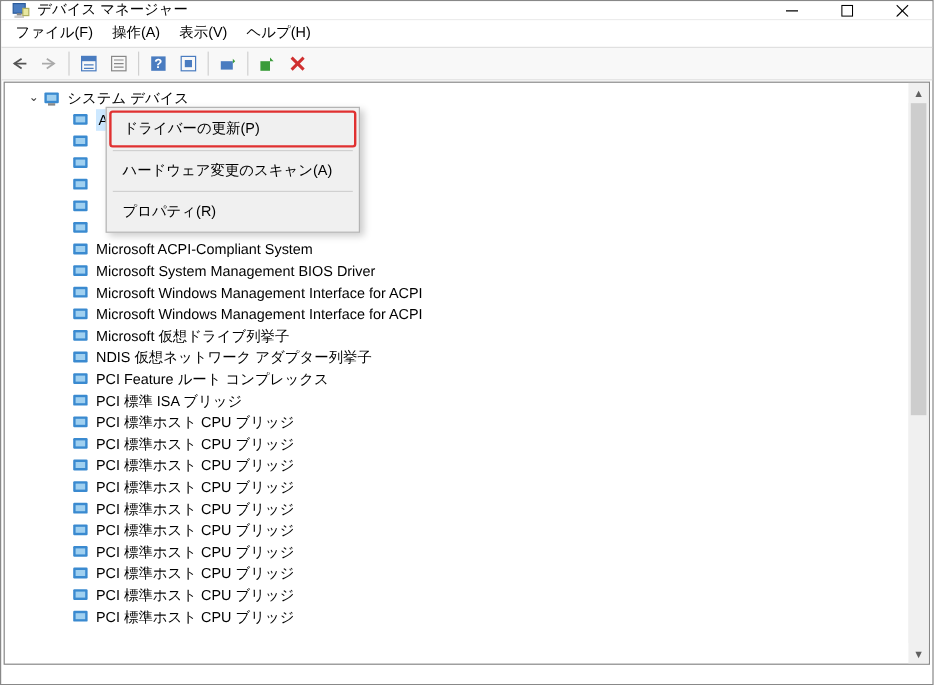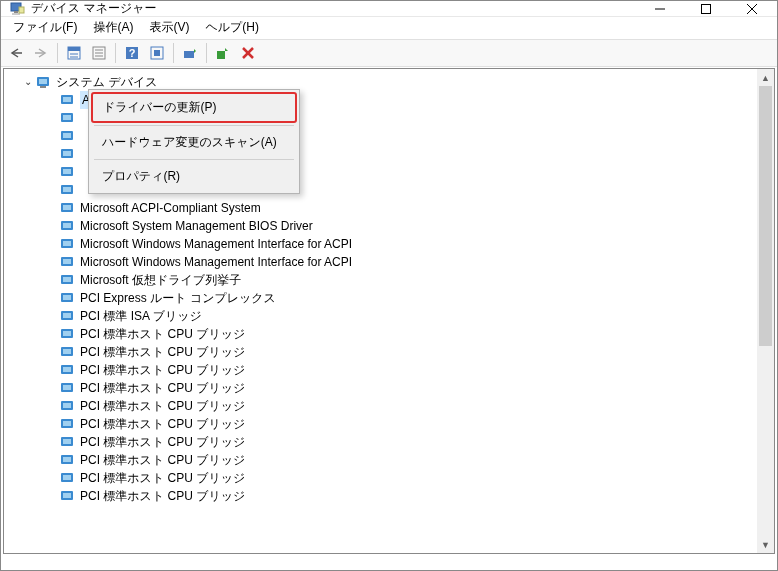--- a/index.html
+++ b/index.html
@@ -336,21 +336,28 @@
                 <rect x="1" y="2" width="12" height="9" fill="#3a8ad0" rx="1"></rect>
                 <rect x="3" y="4" width="8" height="5" fill="#a0d0f0"></rect>
               </svg></span>
             <span class="label-text">Microsoft 仮想ドライブ列挙子</span>
           </div>
           <div class="tree-item">
             <span class="chip-icon"><svg width="16" height="14">
                 <rect x="1" y="2" width="12" height="9" fill="#3a8ad0" rx="1"></rect>
                 <rect x="3" y="4" width="8" height="5" fill="#a0d0f0"></rect>
               </svg></span>
-            <span class="label-text">PCI Express ルート コンプレックス</span>
+            <span class="label-text">NDIS 仮想ネットワーク アダプター列挙子</span>
+          </div>
+          <div class="tree-item">
+            <span class="chip-icon"><svg width="16" height="14">
+                <rect x="1" y="2" width="12" height="9" fill="#3a8ad0" rx="1"></rect>
+                <rect x="3" y="4" width="8" height="5" fill="#a0d0f0"></rect>
+              </svg></span>
+            <span class="label-text">PCI Feature ルート コンプレックス</span>
           </div>
           <div class="tree-item">
             <span class="chip-icon"><svg width="16" height="14">
                 <rect x="1" y="2" width="12" height="9" fill="#3a8ad0" rx="1"></rect>
                 <rect x="3" y="4" width="8" height="5" fill="#a0d0f0"></rect>
               </svg></span>
             <span class="label-text">PCI 標準 ISA ブリッジ</span>
           </div>
           <div class="tree-item">
             <span class="chip-icon"><svg width="16" height="14">

